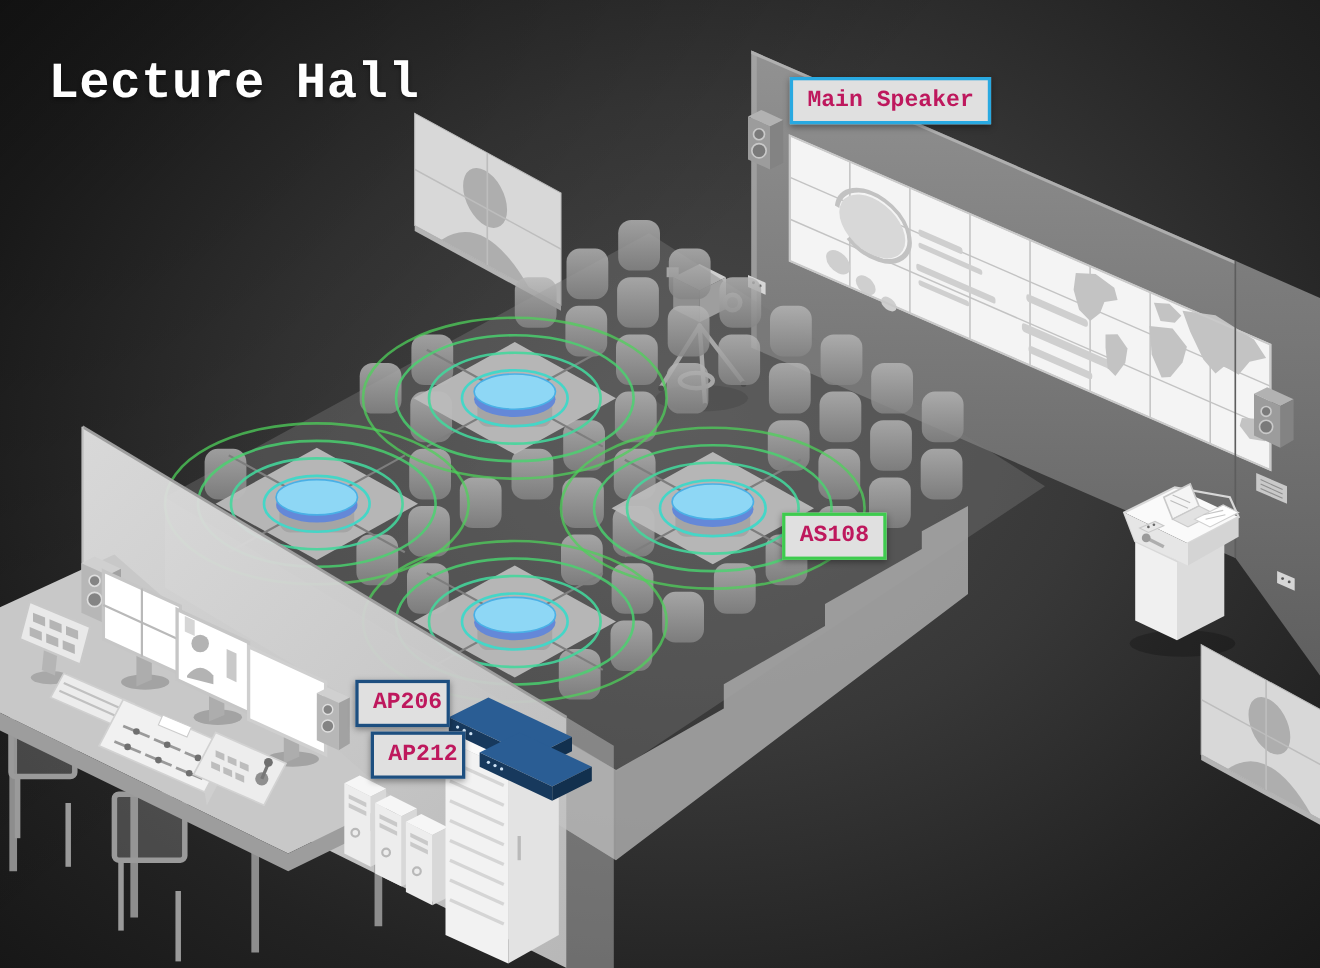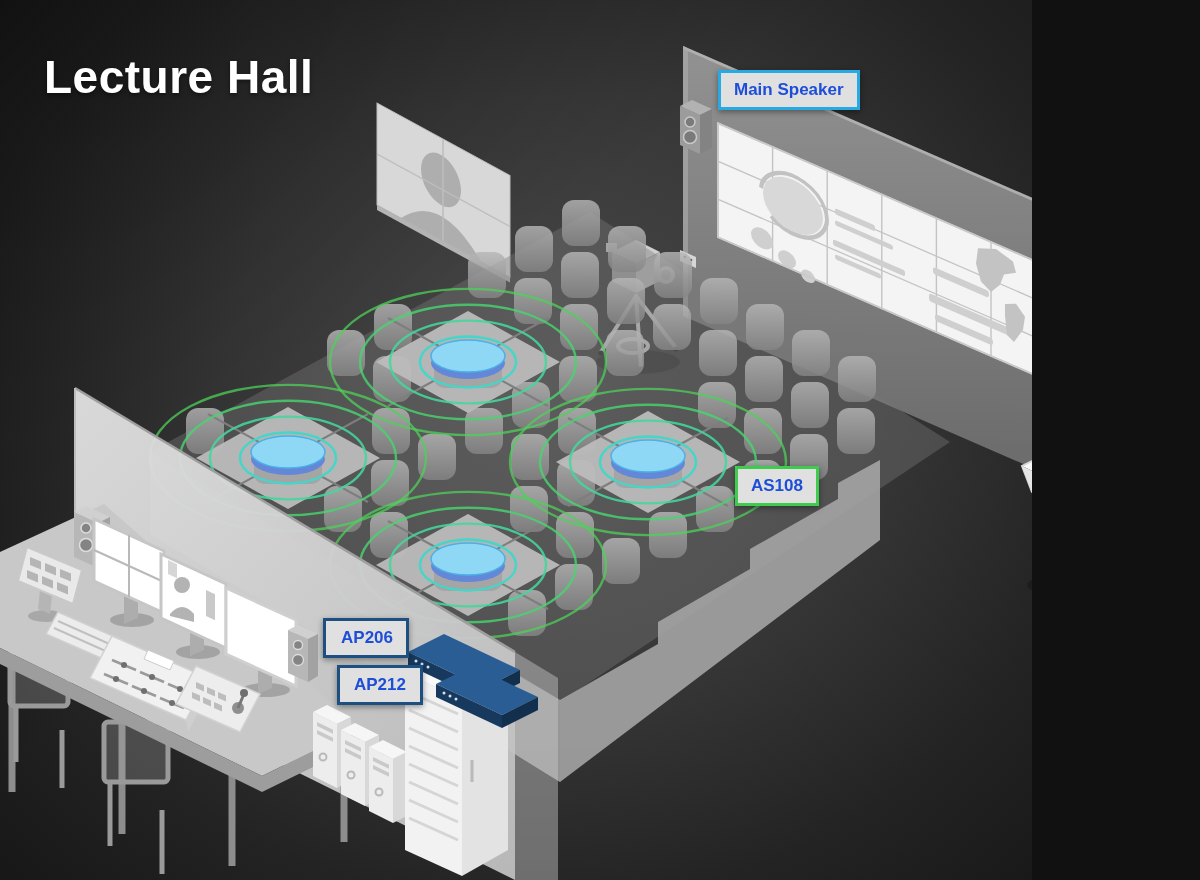--- a/index.html
+++ b/index.html
@@ -1,35 +1,35 @@
 <!DOCTYPE html>
 <html><head>
 <meta charset="utf-8">
 <style>
   html,body{margin:0;padding:0;background:#111;}
   .stage{
-    position:relative;width:1032px;height:880px;overflow:hidden;
-    font-family:Liberation Sans, sans-serif;
+    position:relative;width:1200px;height:880px;overflow:hidden;
+    font-family:Liberation Mono, monospace;
     background:
       linear-gradient(135deg, rgba(0,0,0,0.38), rgba(0,0,0,0) 42%),
       radial-gradient(ellipse at 52% 44%, #4a4a4a 0%, #383838 42%, #232323 75%, #171717 100%);
   }
   .stage svg{position:absolute;left:0;top:0;}
   .page-title{
     position:absolute;left:44px;top:50px;
     color:#ffffff;font-size:46px;font-weight:700;letter-spacing:0.5px;
     text-shadow:0 2px 4px rgba(0,0,0,0.45);
   }
   .label{
-    position:absolute;background:#e0e0e0;color:#1d4ed8;
-    border:3px solid #888;font-weight:700;font-size:17px;
+    position:absolute;background:#e0e0e0;color:#be185d;
+    border:3px solid #888;font-weight:700;font-size:21px;
     padding:7px 13px;white-space:nowrap;box-shadow:0 2px 6px rgba(0,0,0,0.4);
   }
   .label.blue{border-color:#29a9e1;}
-  .label.green{border-color:#3ecb4e;margin-left:24px;}
+  .label.green{border-color:#3ecb4e;}
   .label.navy{border-color:#1d4f80;}
   #lbl-main{left:718px;top:70px;}
   #lbl-as108{left:711px;top:466px;}
   #lbl-ap206{left:323px;top:618px;width:54px;text-align:right;}
   #lbl-ap212{left:323px;top:665px;width:54px;text-align:center;}
 </style>
 </head>
 <body>
 
 <div class="stage">

